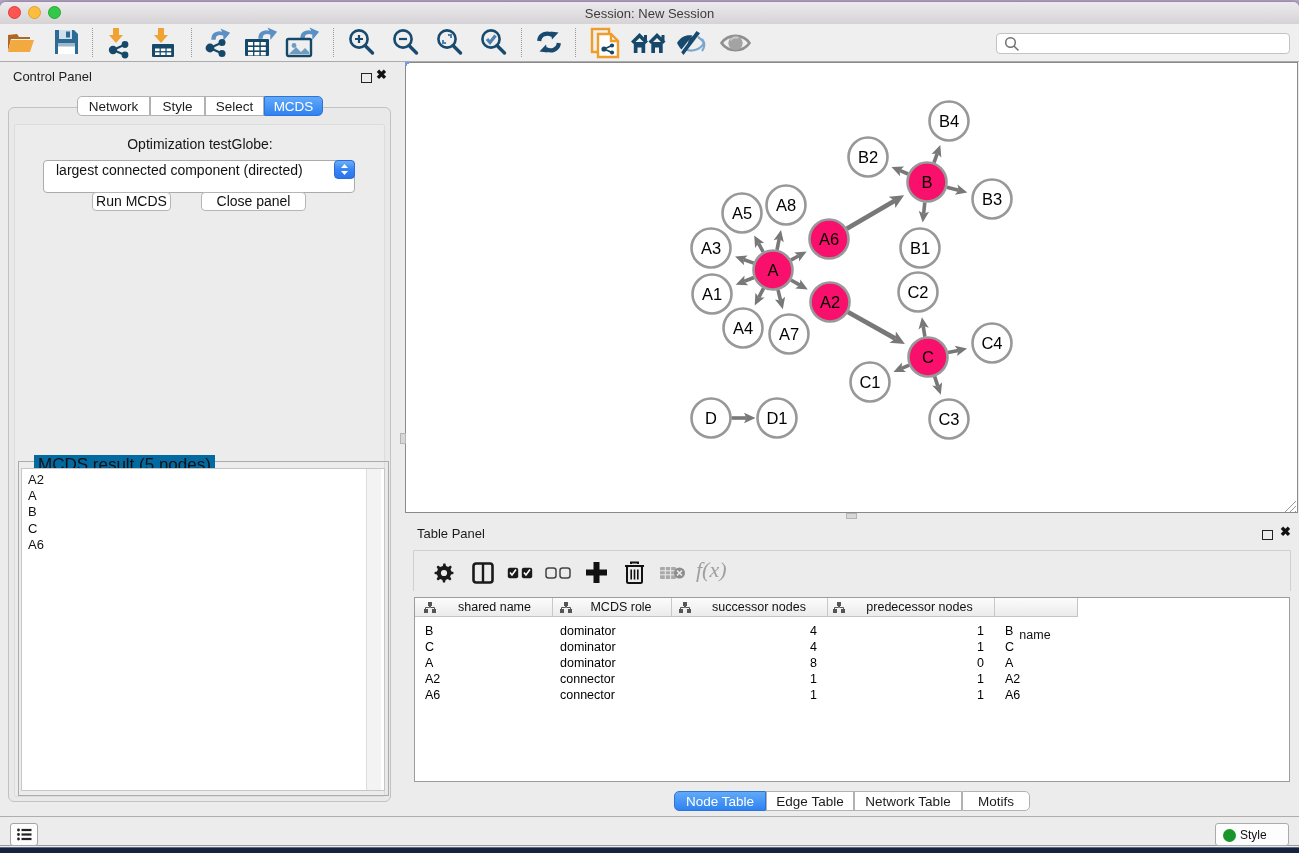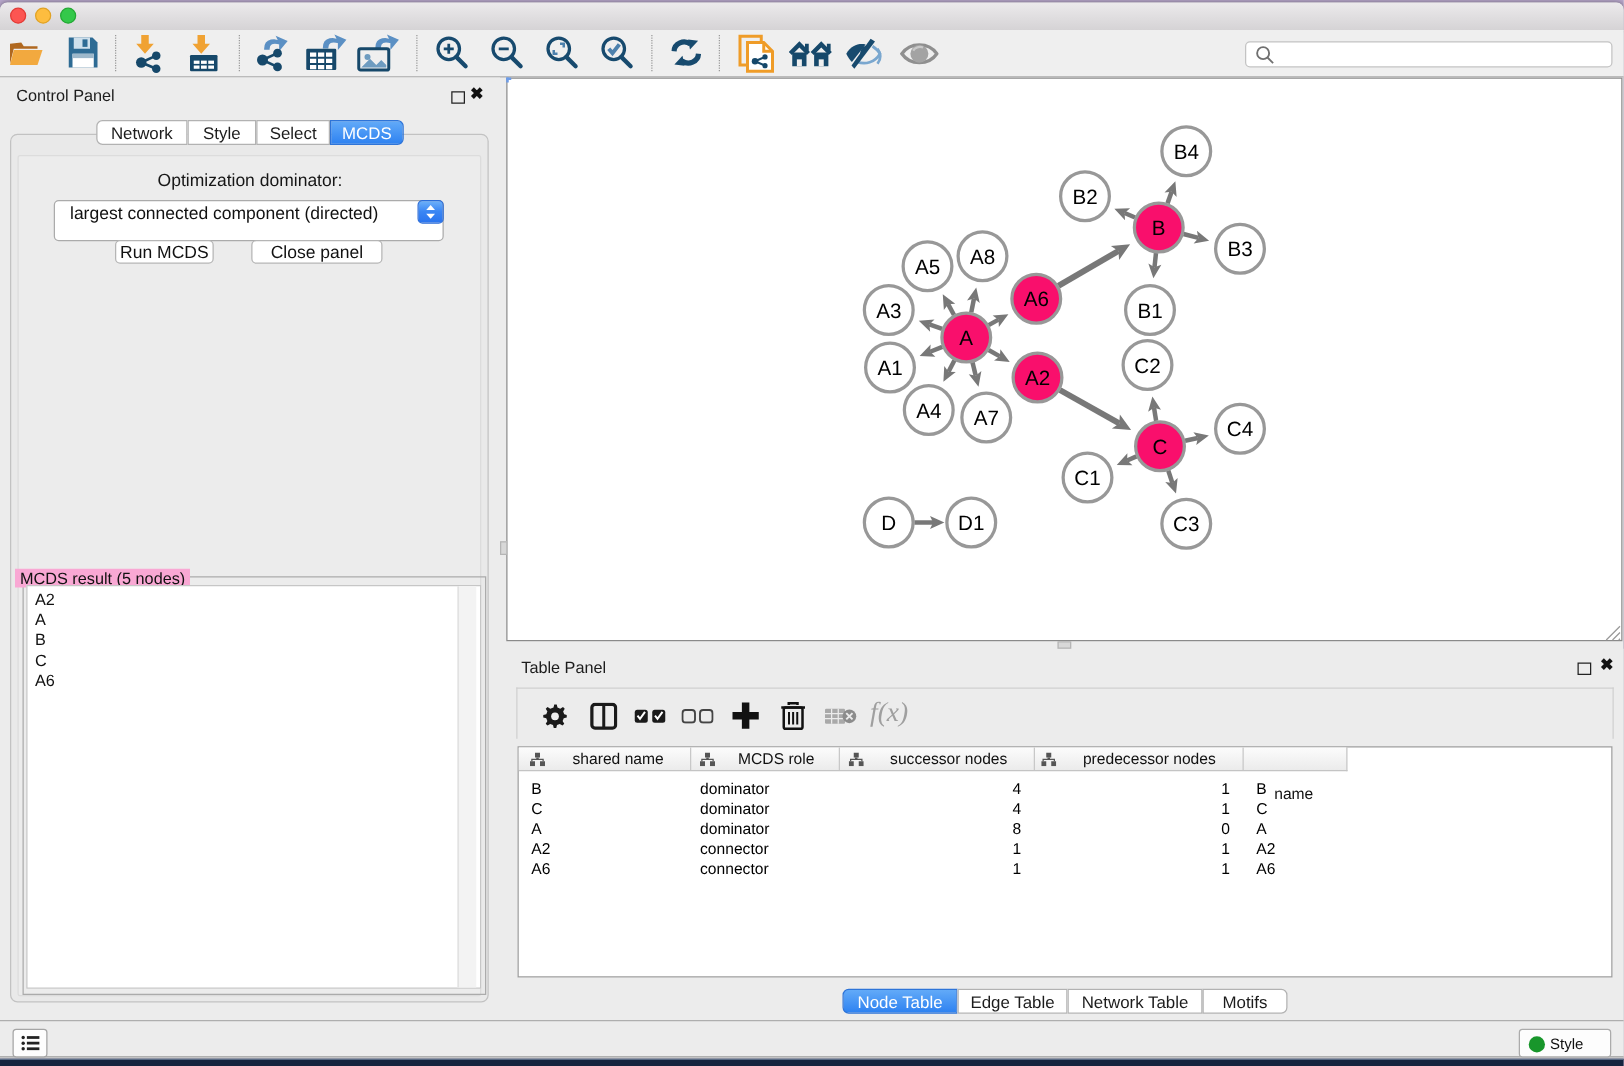--- a/index.html
+++ b/index.html
@@ -20,21 +20,21 @@
 .tab{position:absolute;top:34px;height:20px;background:#fff;border:1px solid #b2b2b2;box-sizing:border-box;text-align:center;font-size:13.5px;color:#1c1c1c;line-height:20px;}
 .tabsel{background:linear-gradient(#62aaf8,#2e82f1);color:#fff;border-color:#2e74d8;}
 #tabpane{left:8px;top:45px;width:383px;height:695px;background:#e9e9e9;border:1px solid #c2c2c2;border-radius:6px;box-sizing:border-box;}
 #mcdsinner{left:14px;top:62px;width:371px;height:673px;background:#ececec;border:1px solid #dcdcdc;box-sizing:border-box;border-radius:2px;}
 #optlabel{left:0px;top:74px;width:400px;text-align:center;font-size:14px;color:#161616;}
 #dropdown{left:43px;top:98px;width:312px;height:33px;background:#fff;border:1px solid #ababab;border-radius:4px;box-sizing:border-box;}
 #dropdown .txt{position:absolute;left:12px;top:1px;font-size:14px;color:#111;}
 #dropstep{position:absolute;right:-1px;top:-1px;width:21px;height:19px;border-radius:4px;background:linear-gradient(#6cb0f9,#3a86f4 48%,#2a74ef);border:1px solid #2a6cd8;box-sizing:border-box;}
 .btn{position:absolute;height:19px;background:#fff;border:1px solid #b5b5b5;border-radius:4px;box-sizing:border-box;text-align:center;font-size:14px;color:#111;line-height:17px;}
 #groupbox{left:18px;top:399px;width:369px;height:333px;border:1px solid #ababab;}
-#grouplabel{left:12px;top:393px;background:#f9a8d4;padding:0 4px;font-size:13px;color:#111;}
+#grouplabel{left:34px;top:393px;background:#0369a1;padding:0 4px;font-size:17px;color:#111;}
 #mcdslist{left:21px;top:406px;width:364px;height:323px;background:#fff;border:1px solid #c6c6c6;font-size:13px;color:#111;line-height:16.2px;padding:3px 0 0 6px;box-sizing:border-box;}
 #listsb{left:366px;top:407px;width:14px;height:321px;background:#f3f3f3;border-left:1px solid #ddd;}
 
 #gwin{left:405px;top:62px;width:893px;height:451px;background:#fff;border:1px solid #8a8a8a;box-sizing:border-box;}
 #gtitle{left:0;top:0;width:890px;height:25px;background:linear-gradient(#f2f2f2,#d8d8d8);border-bottom:1px solid #a8a8a8;box-sizing:border-box;}
 .tl2{width:11px;height:11px;border-radius:50%;top:7px;}
 #gtitletxt{width:100%;text-align:center;top:5px;font-size:13px;font-weight:bold;color:#2a2a2a;}
 
 #tpanel{left:405px;top:519px;width:894px;height:297px;background:#ececec;}
 #ttool{left:8px;top:31px;width:878px;height:41px;background:#ececec;border:1px solid #d0d0d0;border-bottom:none;box-sizing:border-box;}
@@ -53,20 +53,21 @@
 #gsvg line{stroke:#787878;}
 #gsvg polygon{fill:#787878;}
 </style></head>
 <body>
 <div class="abs" id="appwin"></div>
 <div class="abs" id="desktop-bottom"></div>
 <div class="abs" id="titlebar" style="top:2px;">
   <div class="abs tl" style="left:8px;background:#fc5552;border:.5px solid #e23b36;"></div>
   <div class="abs tl" style="left:28px;background:#fdbd3f;border:.5px solid #e0a224;"></div>
   <div class="abs tl" style="left:48px;background:#34c84a;border:.5px solid #24a834;"></div>
+  <div class="abs" id="apptitle">Session: New Session</div>
 </div>
 <div class="abs" id="toolbar">
 <svg class="abs" style="left:6px;top:5px" width="30" height="28" viewBox="0 0 30 28">
   <path d="M2 6 L2 22 L5 10 L24 10 L24 8 L13 8 L11 5 Z" fill="#b06820"></path>
   <path d="M5 11 L28 11 L24 23 L2 23 Z" fill="#f2a93f"></path>
 </svg>
 <svg class="abs" style="left:52px;top:4px" width="28" height="28" viewBox="0 0 28 28">
   <path d="M3 2 L22 2 L26 6 L26 26 L3 26 Z" fill="#2e6b94"></path>
   <rect x="7" y="2" width="13" height="9" fill="#cfe0ec"></rect>
   <rect x="14" y="3.5" width="4" height="6" fill="#2e6b94"></rect>
@@ -194,21 +195,21 @@
 <div class="abs" id="cpanel">
   <div class="abs ptitle" style="left:13px;top:7px;">Control Panel</div>
   <div class="abs flbtn" style="left:361px;top:11px;"></div>
   <div class="abs clbtn" style="left:376px;top:5px;">✖</div>
   <div class="abs" id="tabpane"></div>
   <div class="abs" id="mcdsinner"></div>
   <div class="tab" style="left:77px;width:73px;border-radius:5px 0 0 5px;">Network</div>
   <div class="tab" style="left:150px;width:55px;">Style</div>
   <div class="tab" style="left:205px;width:59px;">Select</div>
   <div class="tab tabsel" style="left:264px;width:59px;border-radius:0 5px 5px 0;">MCDS</div>
-  <div class="abs" id="optlabel">Optimization dominator:</div>
+  <div class="abs" id="optlabel">Optimization testGlobe:</div>
   <div class="abs" id="dropdown">
       <span class="txt">largest connected component (directed)</span>
     <div id="dropstep">
       <svg width="19" height="17" viewBox="0 0 19 17" style="position:absolute;left:0;top:0">
         <path d="M9.5 3 L13 7 L6 7 Z" fill="#fff"></path>
         <path d="M9.5 14 L13 10 L6 10 Z" fill="#fff"></path>
       </svg>
     </div>
   </div>
   <div class="btn" style="left:92px;top:130px;width:79px;">Run MCDS</div>

